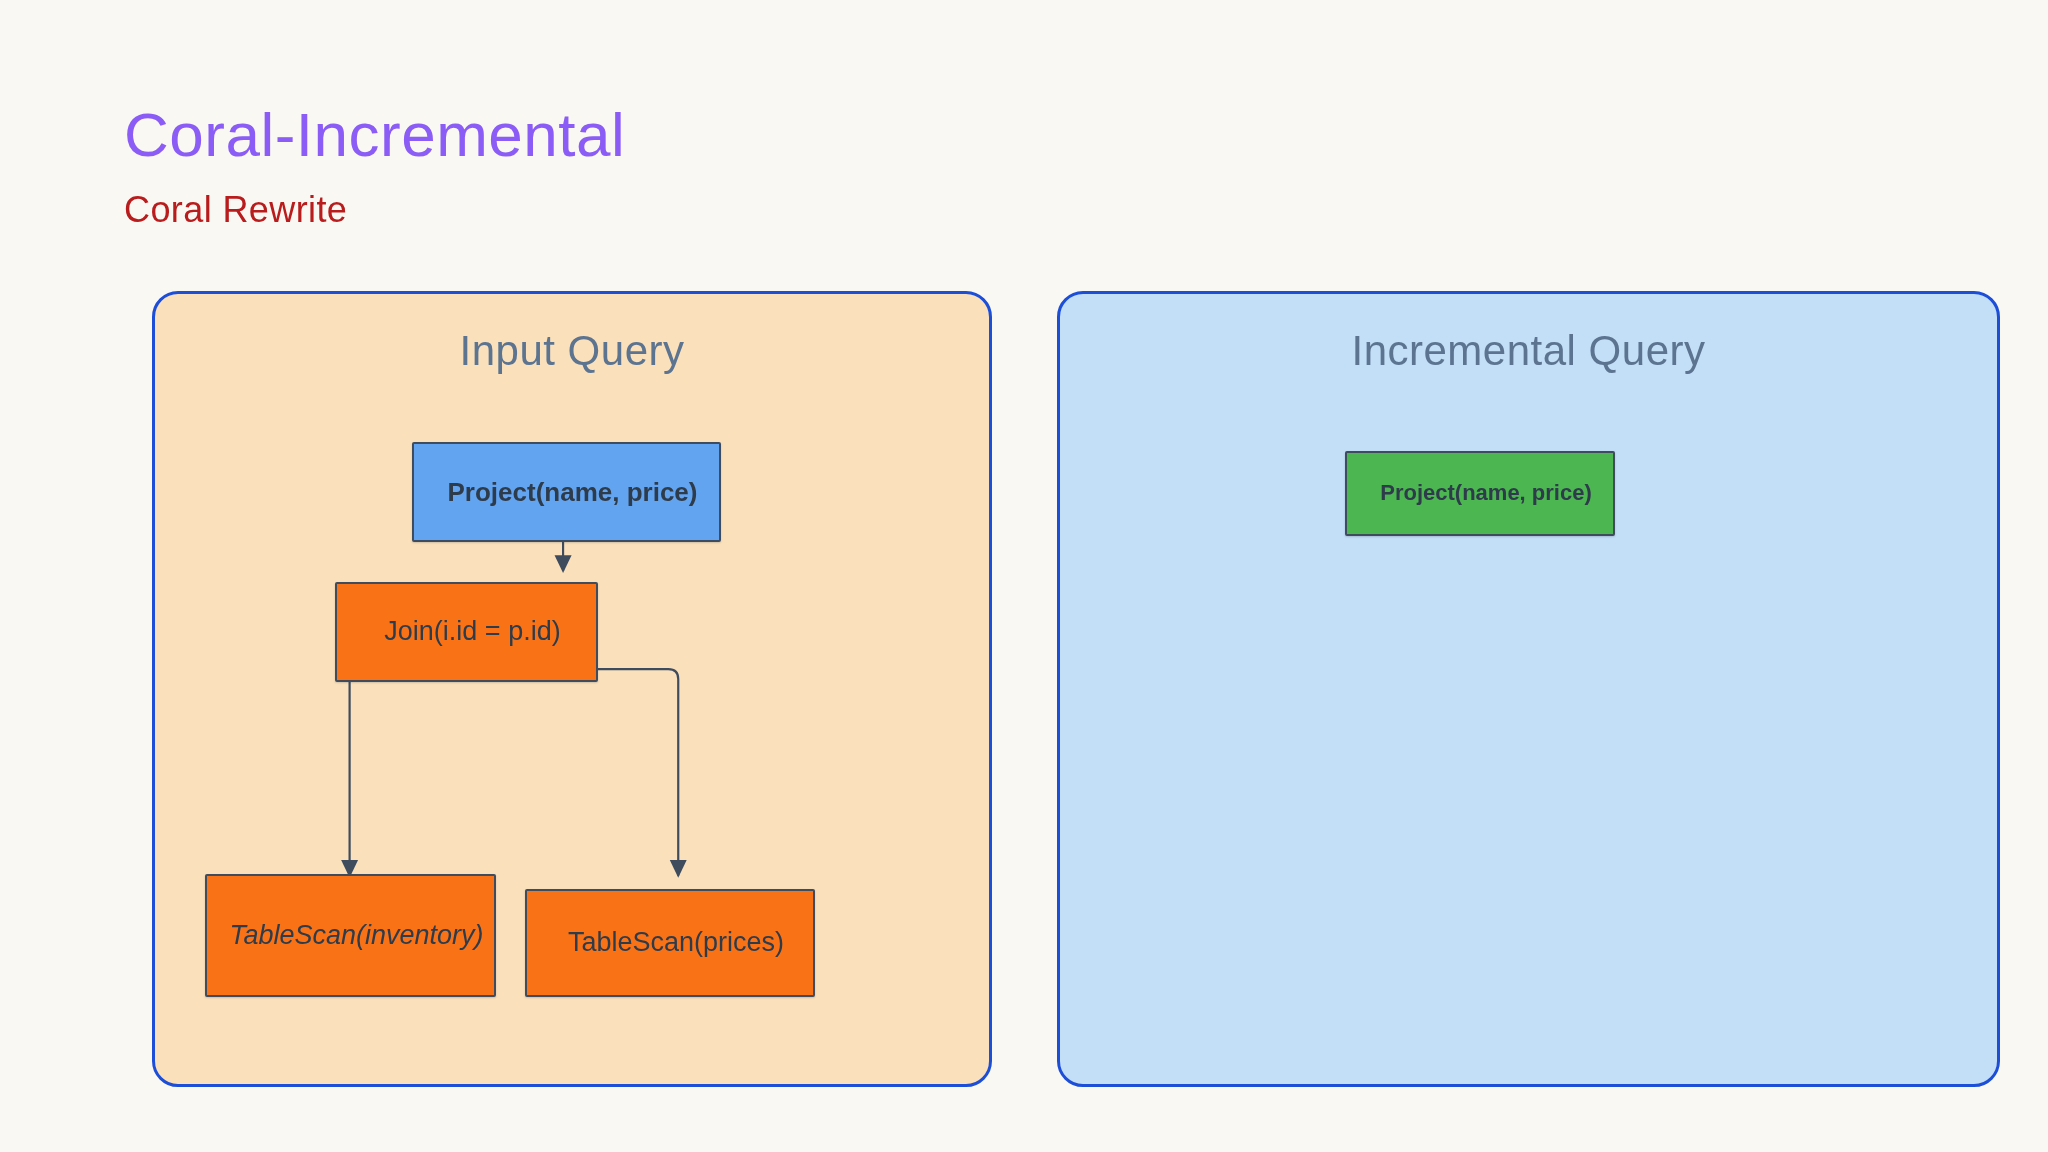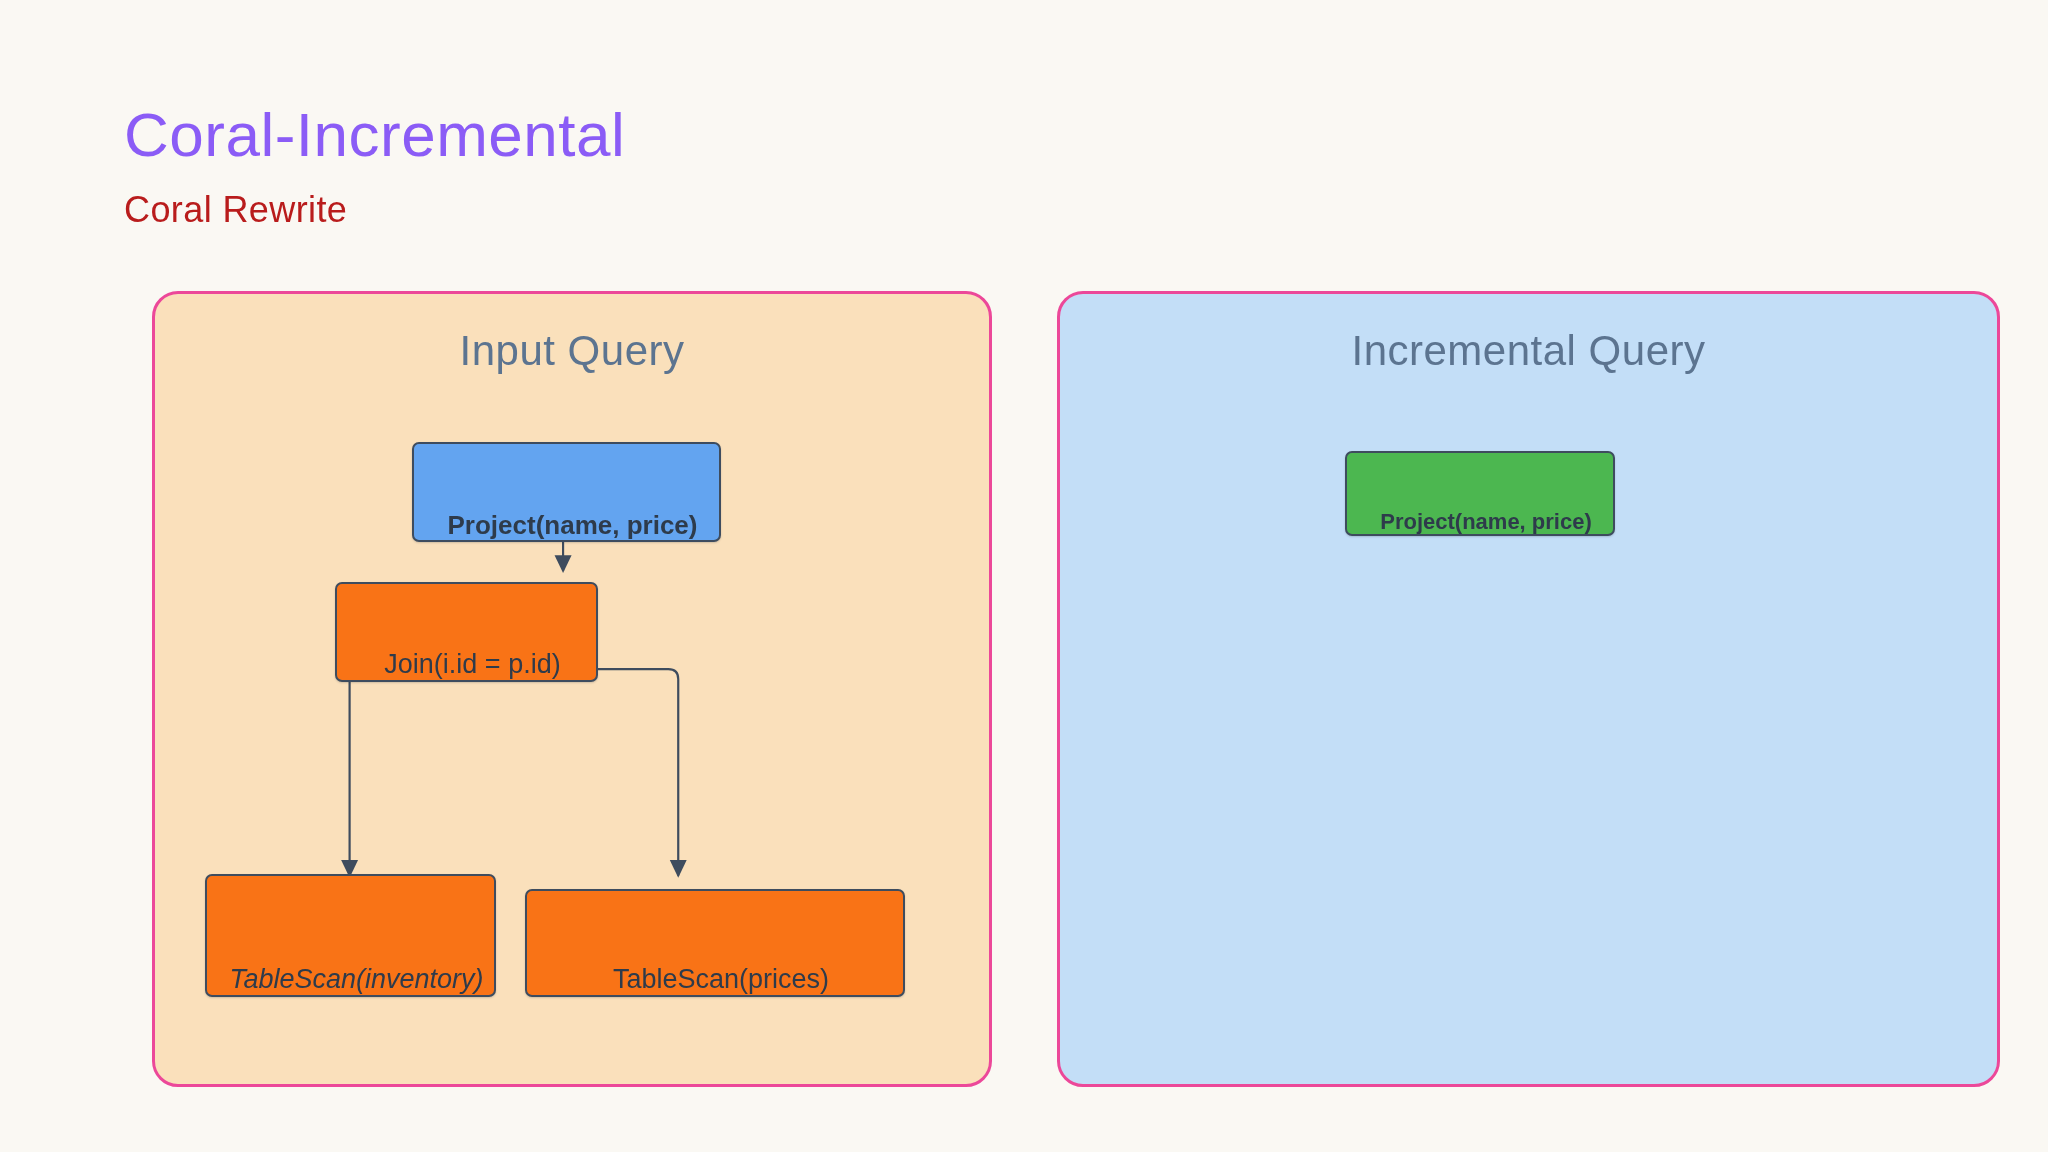--- a/index.html
+++ b/index.html
@@ -39,21 +39,21 @@
     letter-spacing: 0.4px;
     color: #b91c1c;
     line-height: 1.0;
     margin-top: 26px;
     white-space: nowrap;
   }
 
   
   .panel {
     position: absolute;
-    border: 3px solid #ec4899;
+    border: 3px solid #1d4ed8;
     border-radius: 26px;
     box-sizing: border-box;
   }
   #panel-input {
     left: 152px;
     top: 291px;
     width: 840px;
     height: 796px;
     background: #FAE0BB;
   }
@@ -93,23 +93,23 @@
     width: 100%;
     height: 100%;
     pointer-events: none;
   }
 
   
   .node {
     position: absolute;
     box-sizing: border-box;
     border: 2px solid #3E4C5E;
-    border-radius: 7px;
+    border-radius: 2px;
     display: flex;
-    align-items: flex-end;
+    align-items: center;
     justify-content: center;
     text-align: center;
     color: #2E3B4B;
     font-family: "Liberation Sans", sans-serif;
     box-shadow: 0 1px 2px rgba(40,50,65,0.20);
     padding-left: 12px;
   }
   .node-label {
     line-height: 1.1;
     padding: 0 12px;
@@ -130,21 +130,21 @@
     left: 180px;  top: 288px;  width: 263px; height: 100px;
   }
   #node-join .node-label { font-size: 27px; }
 
   #node-tablescan-inventory {
     left: 50px;   top: 580px;  width: 291px; height: 123px; font-style: italic;
   }
   #node-tablescan-inventory .node-label { font-size: 27px; }
 
   #node-tablescan-prices {
-    left: 370px;  top: 595px;  width: 380px; height: 108px;
+    left: 370px;  top: 595px;  width: 290px; height: 108px;
   }
   #node-tablescan-prices .node-label { font-size: 27px; }
 
   
   #node-project-incremental {
     left: 285px;  top: 157px;  width: 270px; height: 85px;
   }
   #node-project-incremental .node-label { font-size: 22px; }
 </style>
 </head>

